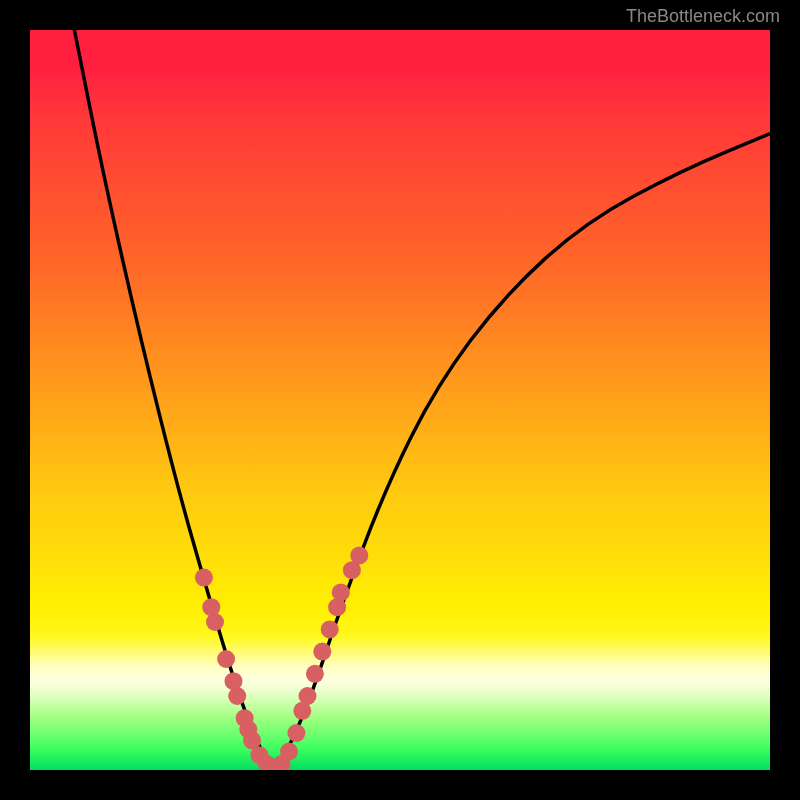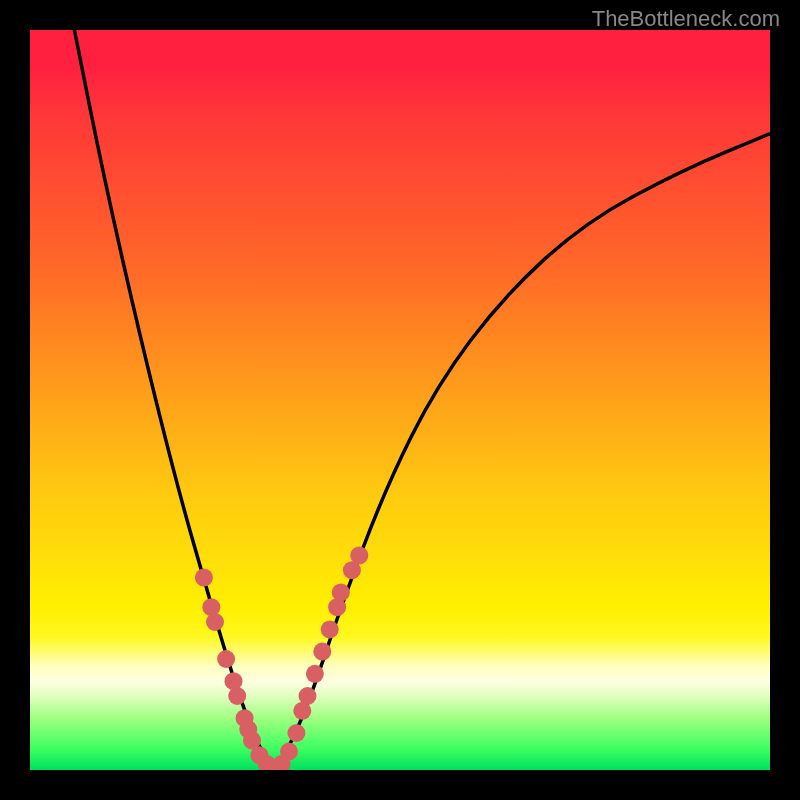--- a/index.html
+++ b/index.html
@@ -27,21 +27,21 @@
       #e0ffc0 90%,
       #a0ff80 93%,
       #40ff60 97%,
       #00e060 100%);
   }
   .watermark {
     position: absolute;
     top: 6px;
     right: 20px;
     font-family: Arial, sans-serif;
-    font-size: 22px;
+    font-size: 18px;
     font-weight: 500;
     color: #888;
     z-index: 10;
   }
   svg.curve {
     position: absolute;
     top: 30px;
     left: 30px;
     width: 740px;
     height: 740px;

